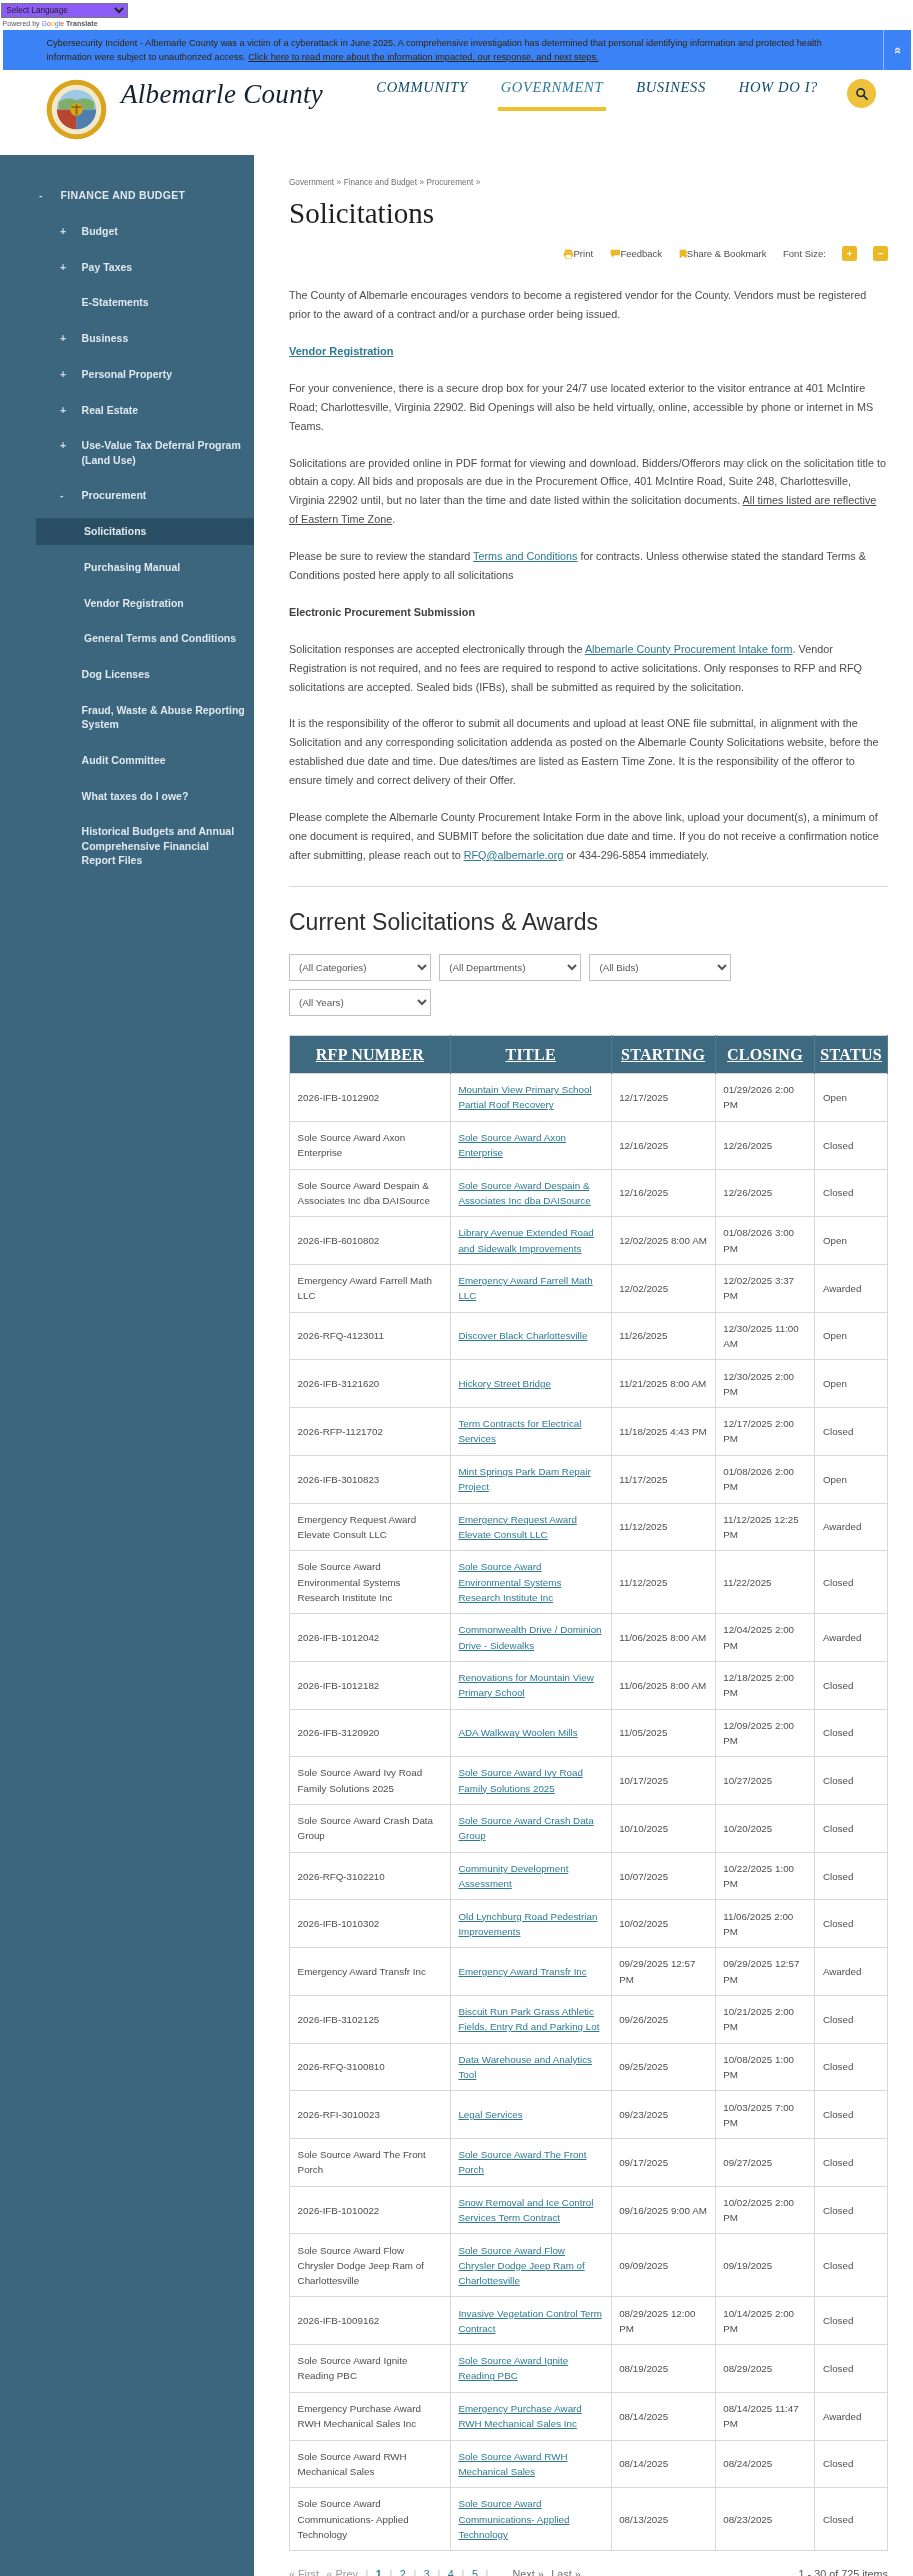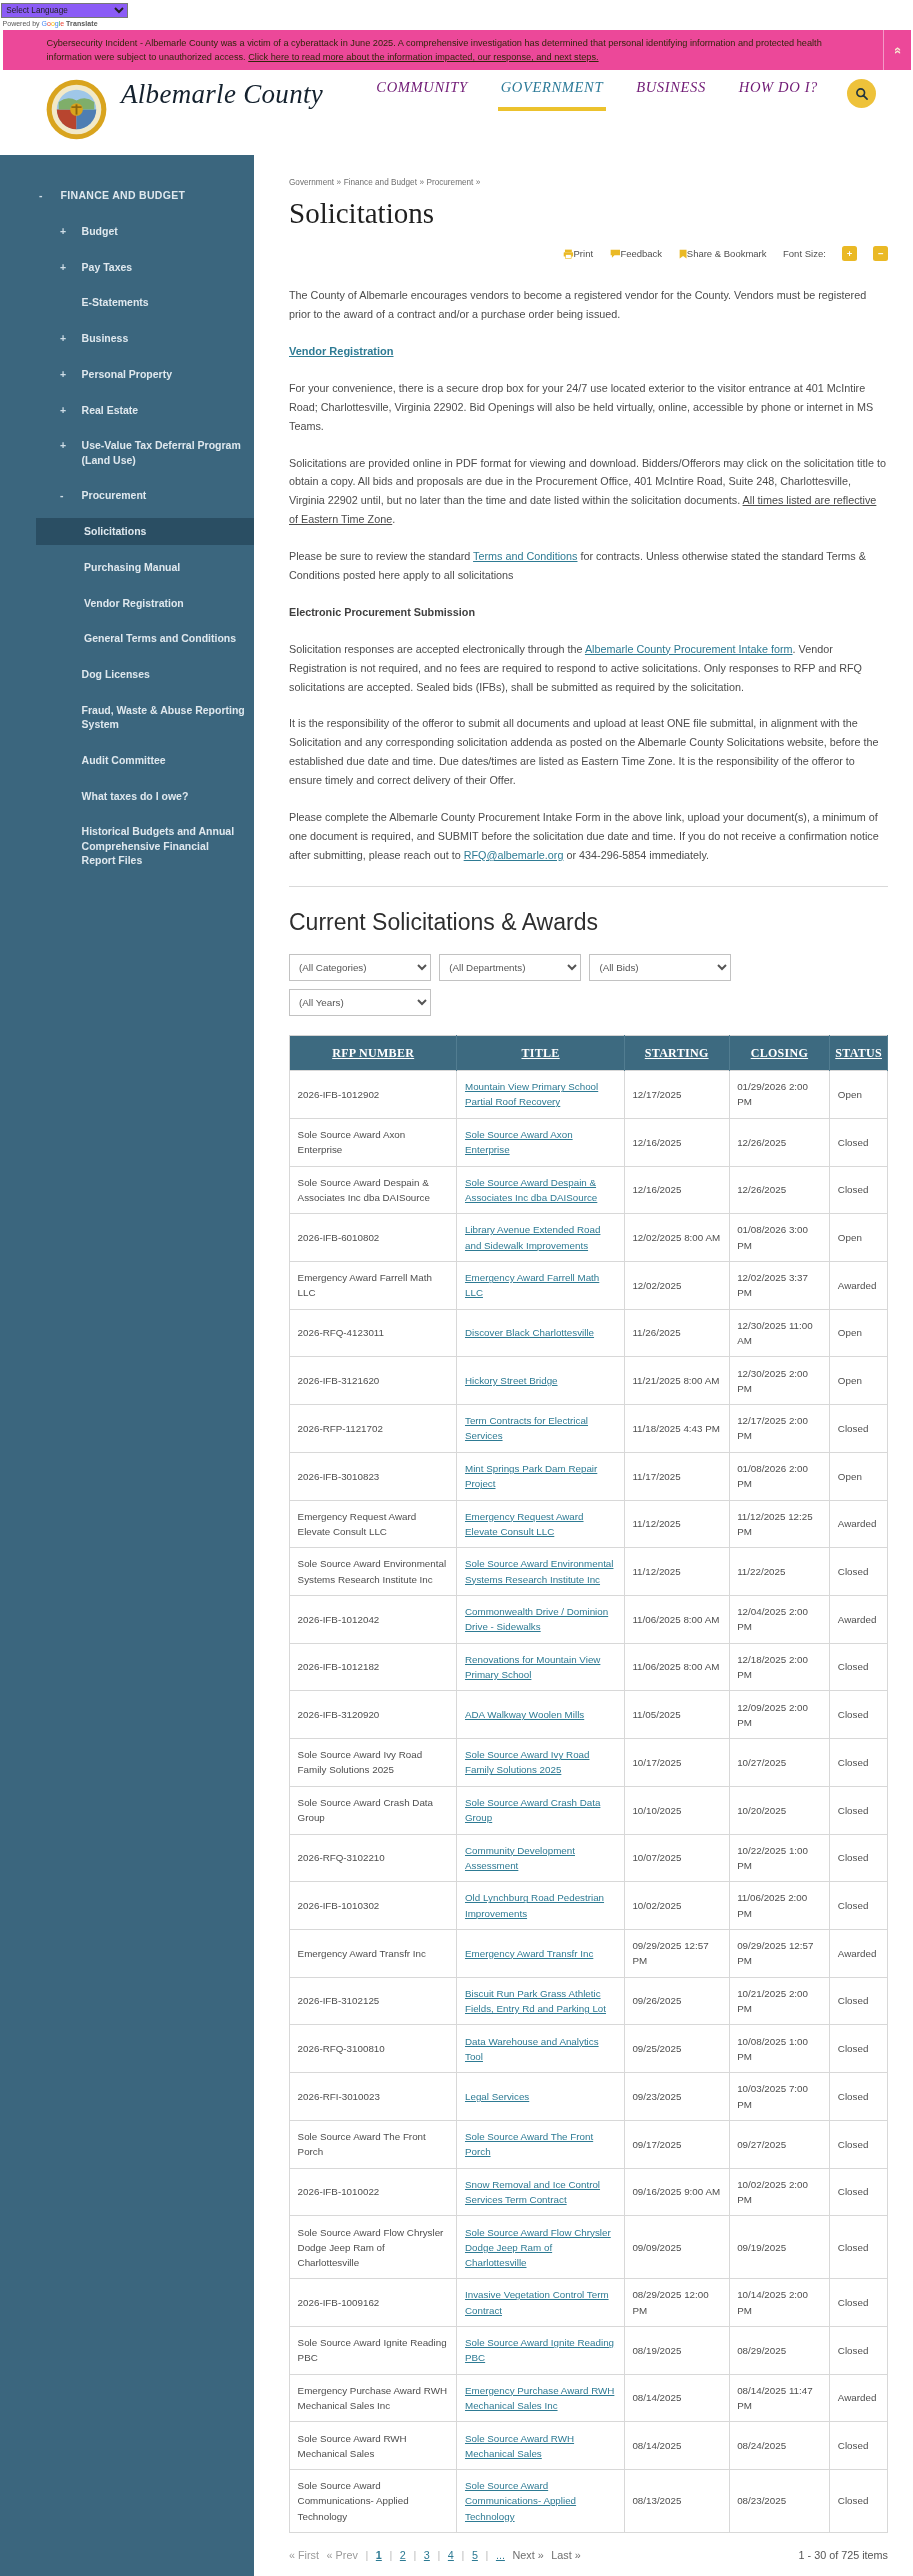--- a/index.html
+++ b/index.html
@@ -8,33 +8,33 @@
   a { cursor:pointer; }
 
   
   .translate-bar { padding:2.5px 0 1.9px 1.3px; background:#fff; }
   .translate-bar select { width:127px; height:15px; font-size:8.2px; color:#222; border:0.6px solid #777; background:#8b5cf6; }
   .powered-by { font-size:7px; color:#555; margin:2.5px 0 1.3px 1.3px; }
   .powered-by .g1{color:#4285f4}.powered-by .g2{color:#ea4335}.powered-by .g3{color:#fbbc05}.powered-by .g4{color:#34a853}
   .powered-by b { color:#555; letter-spacing:0.1px; }
 
   
-  .alert-banner { margin:0 2.5px; background:#ec4899; color:#33250b; font-size:9.2px; line-height:1.55;
+  .alert-banner { margin:0 2.5px; background:#3b82f6; color:#33250b; font-size:9.2px; line-height:1.55;
     padding:5.7px 57px 5.7px 44px; position:relative; }
   .alert-banner a { color:#33250b; text-decoration:underline; }
   .alert-collapse { position:absolute; right:0; top:0; bottom:0; width:28px; border-left:0.6px solid rgba(255,255,255,.45);
     display:flex; align-items:center; justify-content:center; color:#f7ecd2; font-size:12.7px; font-weight:bold; }
   .alert-collapse .chev { display:inline-block; transform:rotate(90deg); letter-spacing:-1.3px; }
 
   
   .site-header { display:flex; align-items:flex-start; padding:9px 37px 12.7px 46px; background:#fff;font-style:italic; }
   .seal { flex:0 0 auto; }
   .site-name { font-family:"Liberation Serif", serif; font-size:27px; color:#14212e; margin-left:14px; letter-spacing:0.3px; flex:1 1 auto; }
   .main-nav { display:flex; align-items:center; gap:33px; }
-  .nav-item { font-family:"Liberation Serif", serif; font-size:14.6px; letter-spacing:0.6px; color:#701a75; text-decoration:none; position:relative; padding-bottom:3.8px; }
+  .nav-item { font-family:"Liberation Serif", serif; font-size:14.6px; letter-spacing:0.6px; color:#0c4a6e; text-decoration:none; position:relative; padding-bottom:3.8px; }
   .nav-item.active { color:#2e7b99; }
   .nav-item.active::after { content:""; position:absolute; left:-2.5px; right:-2.5px; bottom:-11.4px; height:4.4px; background:#ecc22d; }
   .search-btn { width:29px; height:29px; border-radius:50%; background:#eec23a; border:none; margin-left:29px;
     display:flex; align-items:center; justify-content:center; }
 
   
   .page-body { display:flex; align-items:stretch; }
   .sidebar { width:254px; flex:0 0 254px; background:#3b667e; padding:27px 0 51px; color:#e8eef2; }
   .side-item { display:flex; align-items:flex-start; padding:6.3px 9px 6.3px 0; margin-bottom:9px; font-size:10.5px; font-weight:bold; line-height:1.35; color:#dfe8ee; text-decoration:none; }
   .side-item .prefix { width:21.6px; flex:0 0 21.6px; text-align:left; color:#cfdde6; }
@@ -59,21 +59,21 @@
   .vendor-link { font-weight:bold; font-size:11px; }
   hr.rule { border:none; border-top:0.6px solid #d9d9d9; margin:21.6px 0; }
   h2.section-title { font-size:23px; font-weight:400; color:#2e2e2e; margin:16.5px 0 18px; }
 
   
   .filters { display:flex; flex-wrap:wrap; gap:8.2px; max-width:457px; margin-bottom:19px; }
   .filters select { width:142px; height:27px; font-size:9.8px; color:#555; border:0.6px solid #c2c2c2; background:#fff; padding:0 5px; }
 
   
   table.sol-table { width:599px; border-collapse:collapse; border:0.6px solid #d4d4d4; }
-  .sol-table th { background:#3d6a80; color:#fff; font-family:"Liberation Serif", serif; font-weight:bold; font-size:12px;
+  .sol-table th { background:#3d6a80; color:#fff; font-family:"Liberation Serif", serif; font-weight:bold; font-size:16px;
     letter-spacing:0.3px; padding:9.5px 5px; text-align:center; border-right:0.6px solid #527d91; }
   .sol-table th span { text-decoration:underline; }
   .sol-table td { border:0.6px solid #d8d8d8; padding:8.2px 7.6px; font-size:9.8px; color:#4e4e4e; line-height:1.55; vertical-align:middle; background:#fff; }
   .sol-table td a { color:#2e7b94; text-decoration:underline; }
   .col-num{width:168px}.col-title{width:168px}.col-start{width:105px}.col-close{width:101px}.col-status{width:57px}
 
   
   .pagination { display:flex; align-items:center; margin:16.5px 0 6.3px; font-size:10.8px; color:#9a9a9a; width:599px; }
   .pagination .pg-links { display:flex; align-items:center; gap:7.6px; flex:1 1 auto; }
   .pagination a.page-num { color:#2e7b94; text-decoration:underline; }

